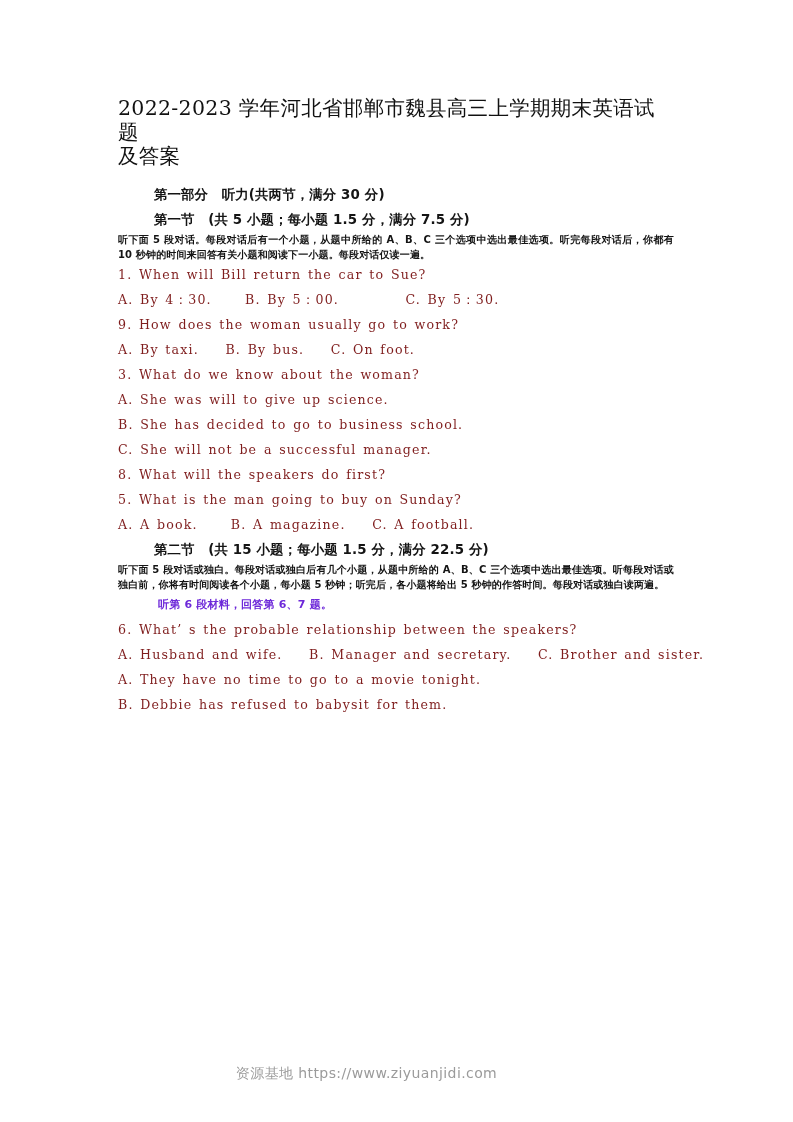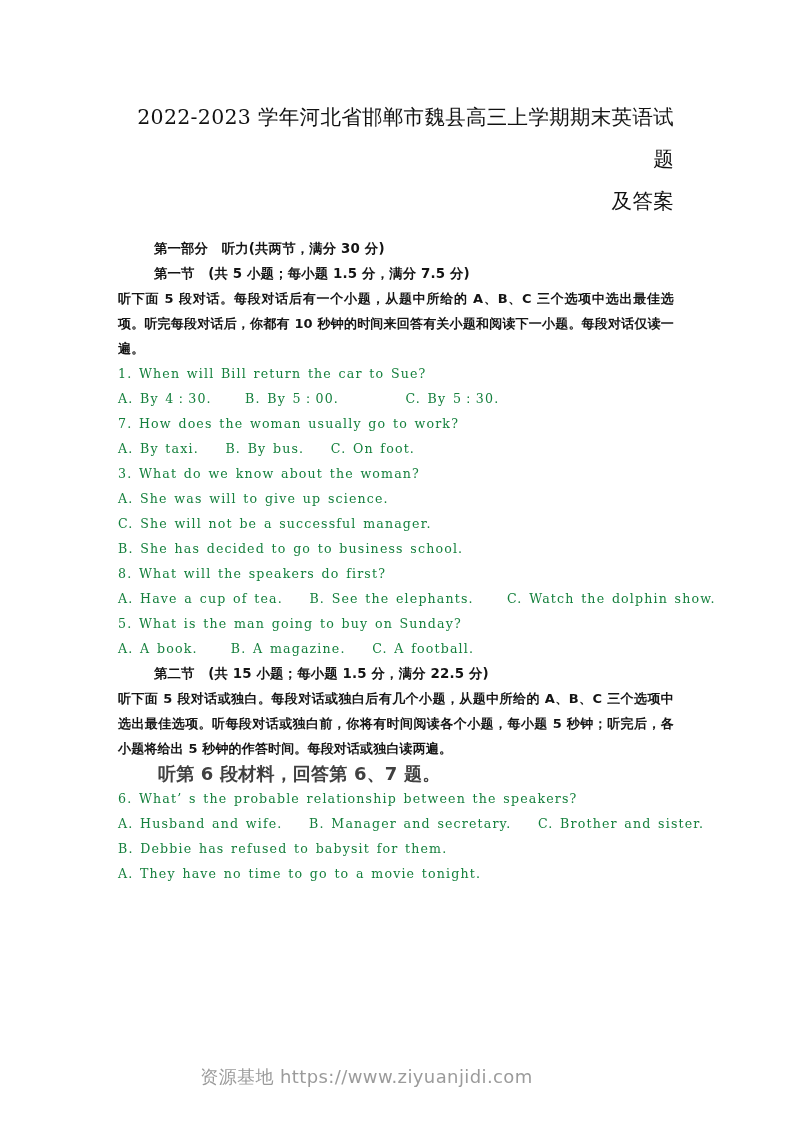--- a/index.html
+++ b/index.html
@@ -29,22 +29,22 @@
     position: absolute;
     left: 118px;
     top: 96px;
     width: 556px;
   }
 
   
   .doc-title {
     font-family: "DejaVu Serif", "Liberation Serif", serif;
     font-size: 20.5px;
-    line-height: 42px;
-    text-align: right;
+    line-height: 24px;
+    text-align: left;
     color: #111111;
     letter-spacing: 0.3px;
     margin: 0 0 14px 0;
     font-weight: 400;
   }
   .doc-title .tline {
     display: block;
   }
 
   
@@ -54,61 +54,61 @@
     line-height: 25px;
     color: #141414;
     letter-spacing: 0.15px;
     white-space: pre-wrap;
     font-weight: 600;
     margin-left: 36px;
   }
 
   .cn-head {
     font-family: "DejaVu Sans", "Liberation Sans", sans-serif;
-    font-size: 18px;
+    font-size: 11px;
     line-height: 25px;
-    color: #404040;
+    color: #6d28d9;
     font-weight: 700;
     letter-spacing: 0.2px;
     white-space: pre-wrap;
     padding-left: 40px;
   }
 
   
   .en-line {
     font-family: "DejaVu Serif", "Liberation Serif", serif;
     font-size: 12.6px;
     line-height: 25px;
-    color: #15803d;
+    color: #7f1d1d;
     letter-spacing: 1.15px;
     white-space: pre;
     word-spacing: 1.5px;
   }
 
   
   .cn-para {
     font-family: "DejaVu Sans", "Liberation Sans", sans-serif;
-    font-size: 13px;
-    line-height: 25px;
+    font-size: 10px;
+    line-height: 15px;
     color: #141414;
     font-weight: 600;
     letter-spacing: 0.15px;
     text-align: justify;
     text-justify: inter-character;
   }
 
   
   .footer {
     position: absolute;
     left: 0;
     top: 1065px;
     width: 733px;
     text-align: center;
     font-family: "DejaVu Sans", "Liberation Sans", sans-serif;
-    font-size: 18px;
+    font-size: 14px;
     color: #9b9b9b;
     letter-spacing: 0.4px;
     white-space: pre;
   }
 </style>
 </head>
 <body>
 
 <div class="page">
 
@@ -121,43 +121,42 @@
 
     <div class="cn-line">第一部分　听力(共两节，满分 30 分)</div>
 
     <div class="cn-line">第一节　(共 5 小题；每小题 1.5 分，满分 7.5 分)</div>
 
     <div class="cn-para">听下面 5 段对话。每段对话后有一个小题，从题中所给的 A、B、C 三个选项中选出最佳选项。听完每段对话后，你都有 10 秒钟的时间来回答有关小题和阅读下一小题。每段对话仅读一遍。</div>
 
     <div class="en-line">1. When will Bill return the car to Sue?</div>
     <div class="en-line">A. By 4：30.     B. By 5：00.          C. By 5：30.</div>
 
-    <div class="en-line">7. How does the woman usually go to work?</div>
+    <div class="en-line">9. How does the woman usually go to work?</div>
     <div class="en-line">A. By taxi.    B. By bus.    C. On foot.</div>
 
     <div class="en-line">3. What do we know about the woman?</div>
     <div class="en-line">A. She was will to give up science.</div>
+    <div class="en-line">B. She has decided to go to business school.</div>
     <div class="en-line">C. She will not be a successful manager.</div>
-    <div class="en-line">B. She has decided to go to business school.</div>
 
     <div class="en-line">8. What will the speakers do first?</div>
-    <div class="en-line">A. Have a cup of tea.    B. See the elephants.     C. Watch the dolphin show.</div>
 
     <div class="en-line">5. What is the man going to buy on Sunday?</div>
     <div class="en-line">A. A book.     B. A magazine.    C. A football.</div>
 
     <div class="cn-line">第二节　(共 15 小题；每小题 1.5 分，满分 22.5 分)</div>
 
     <div class="cn-para">听下面 5 段对话或独白。每段对话或独白后有几个小题，从题中所给的 A、B、C 三个选项中选出最佳选项。听每段对话或独白前，你将有时间阅读各个小题，每小题 5 秒钟；听完后，各小题将给出 5 秒钟的作答时间。每段对话或独白读两遍。</div>
 
     <div class="cn-head">听第 6 段材料，回答第 6、7 题。</div>
 
     <div class="en-line">6. What’ s the probable relationship between the speakers?</div>
     <div class="en-line">A. Husband and wife.    B. Manager and secretary.    C. Brother and sister.</div>
 
+    <div class="en-line">A. They have no time to go to a movie tonight.</div>
     <div class="en-line">B. Debbie has refused to babysit for them.</div>
-    <div class="en-line">A. They have no time to go to a movie tonight.</div>
 
   </div>
 
   <div class="footer">资源基地 https://www.ziyuanjidi.com</div>
 
 </div>
 
 </body></html>

